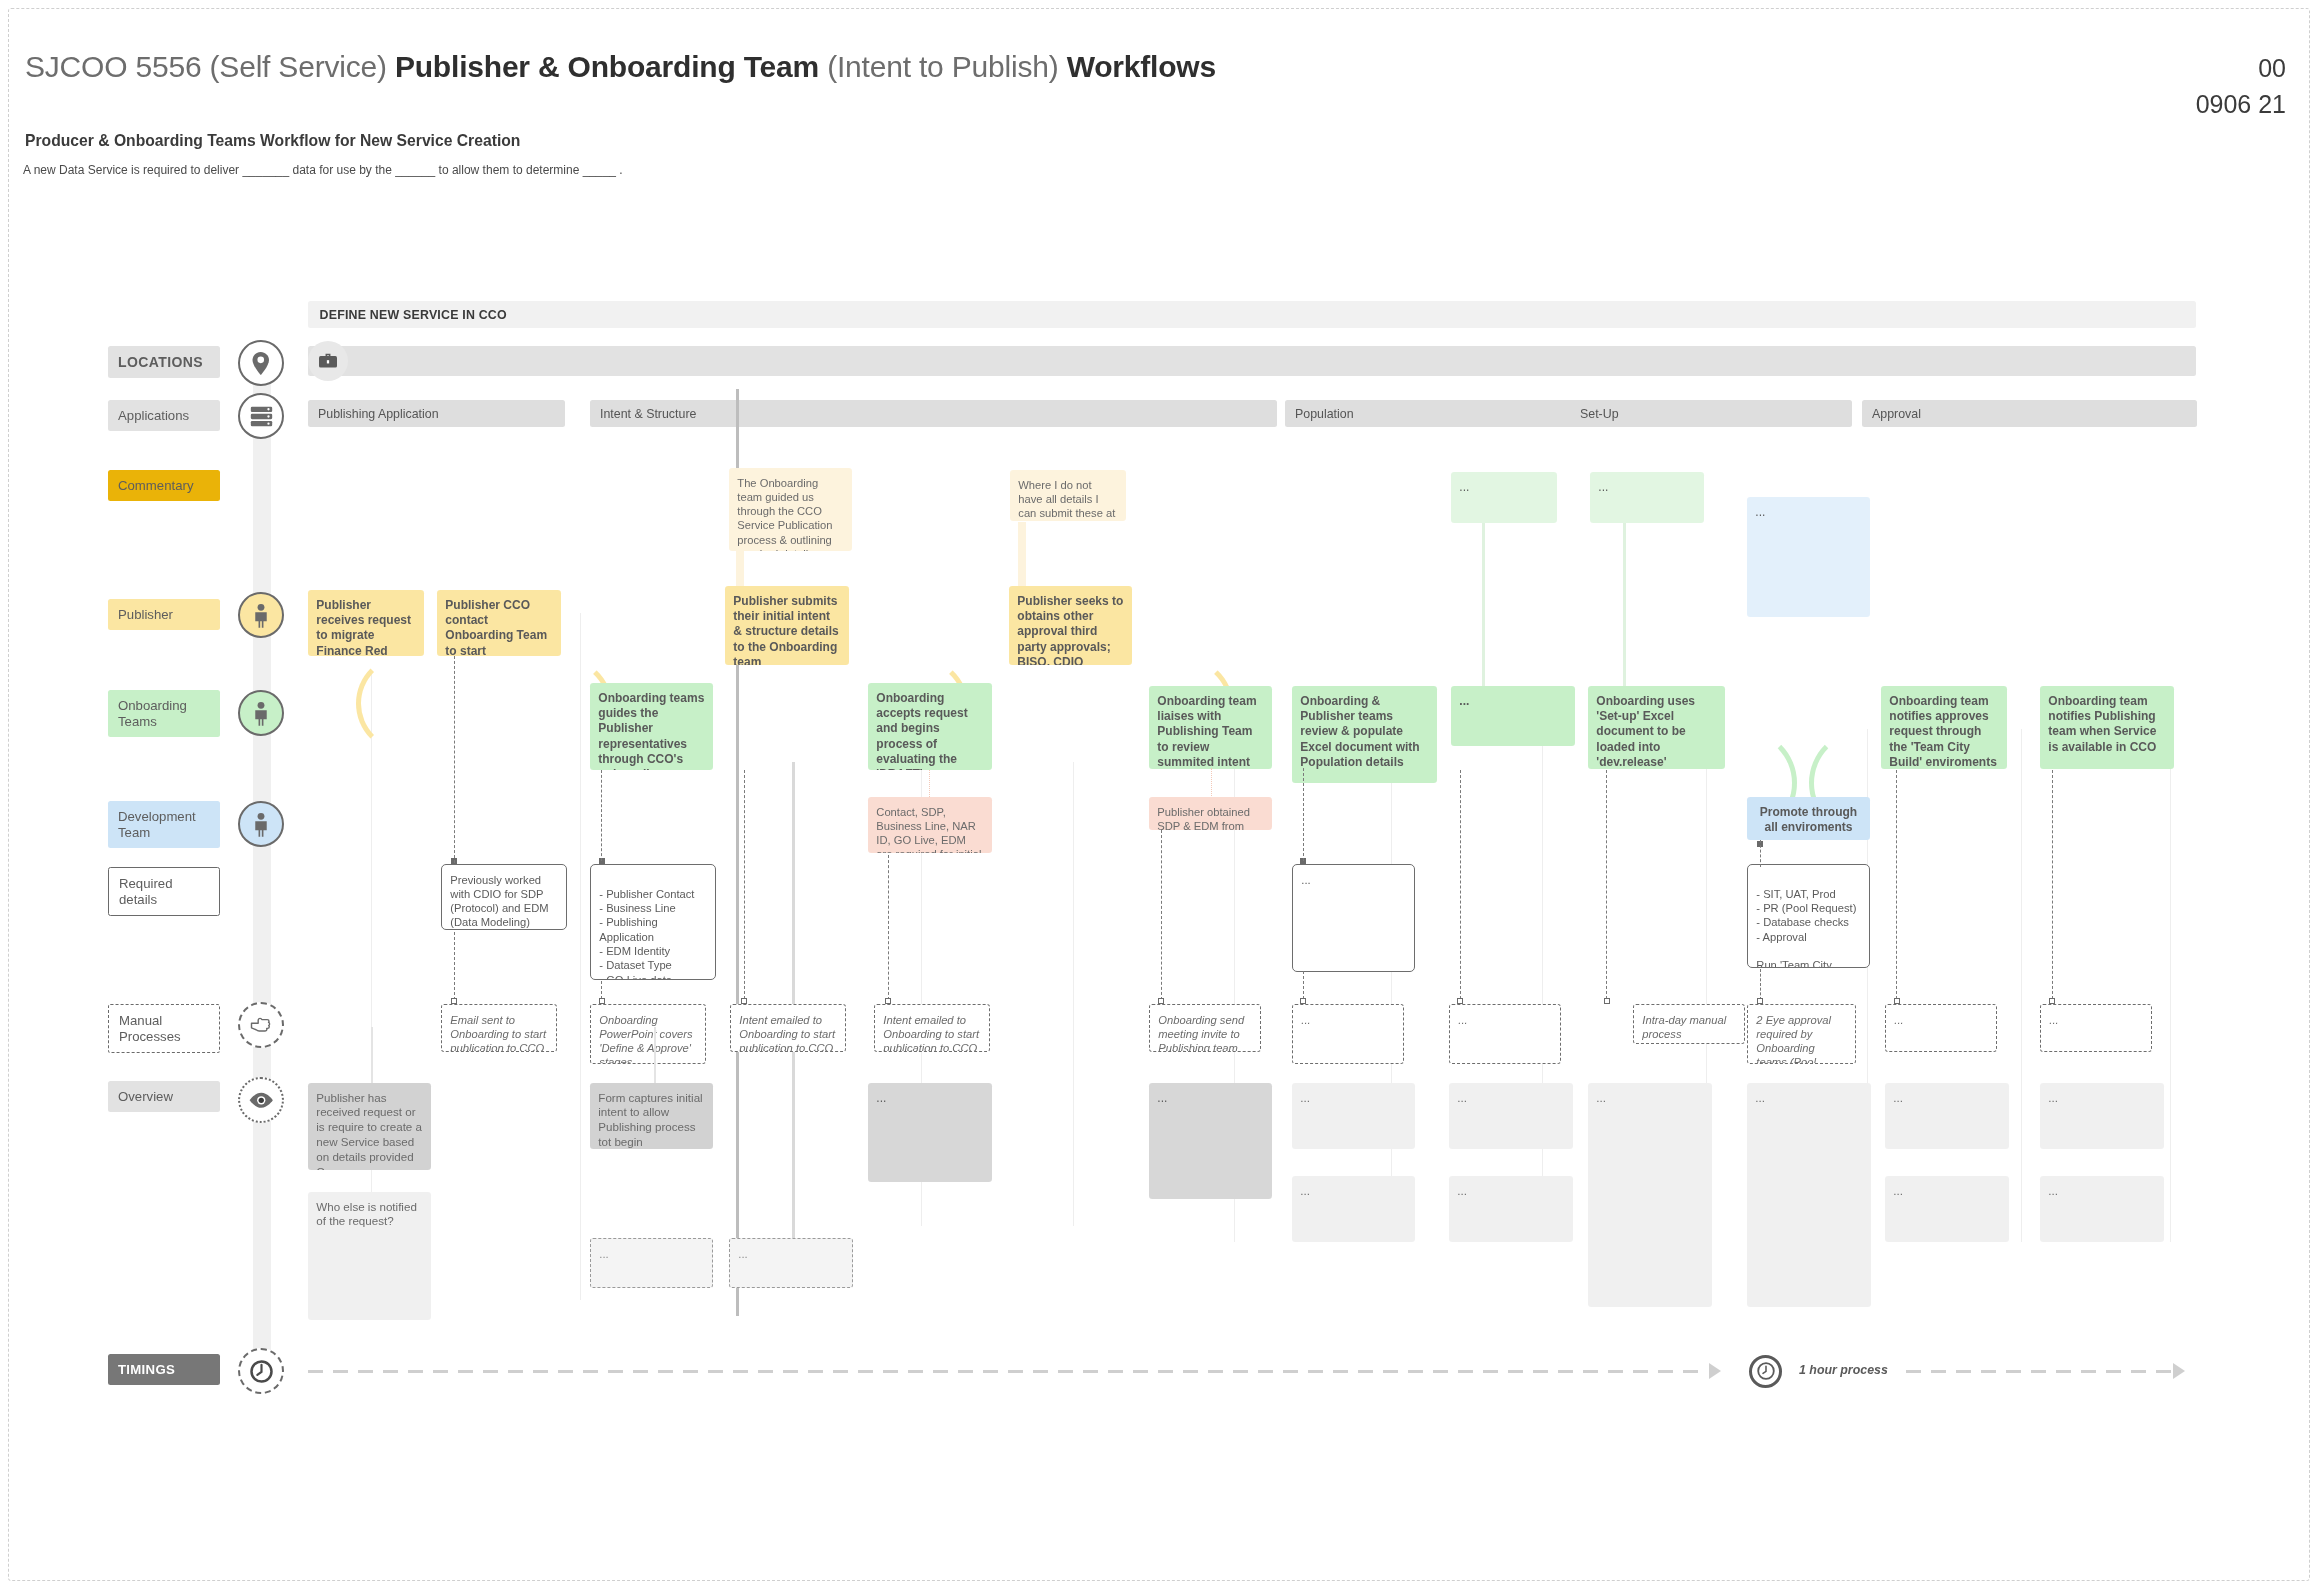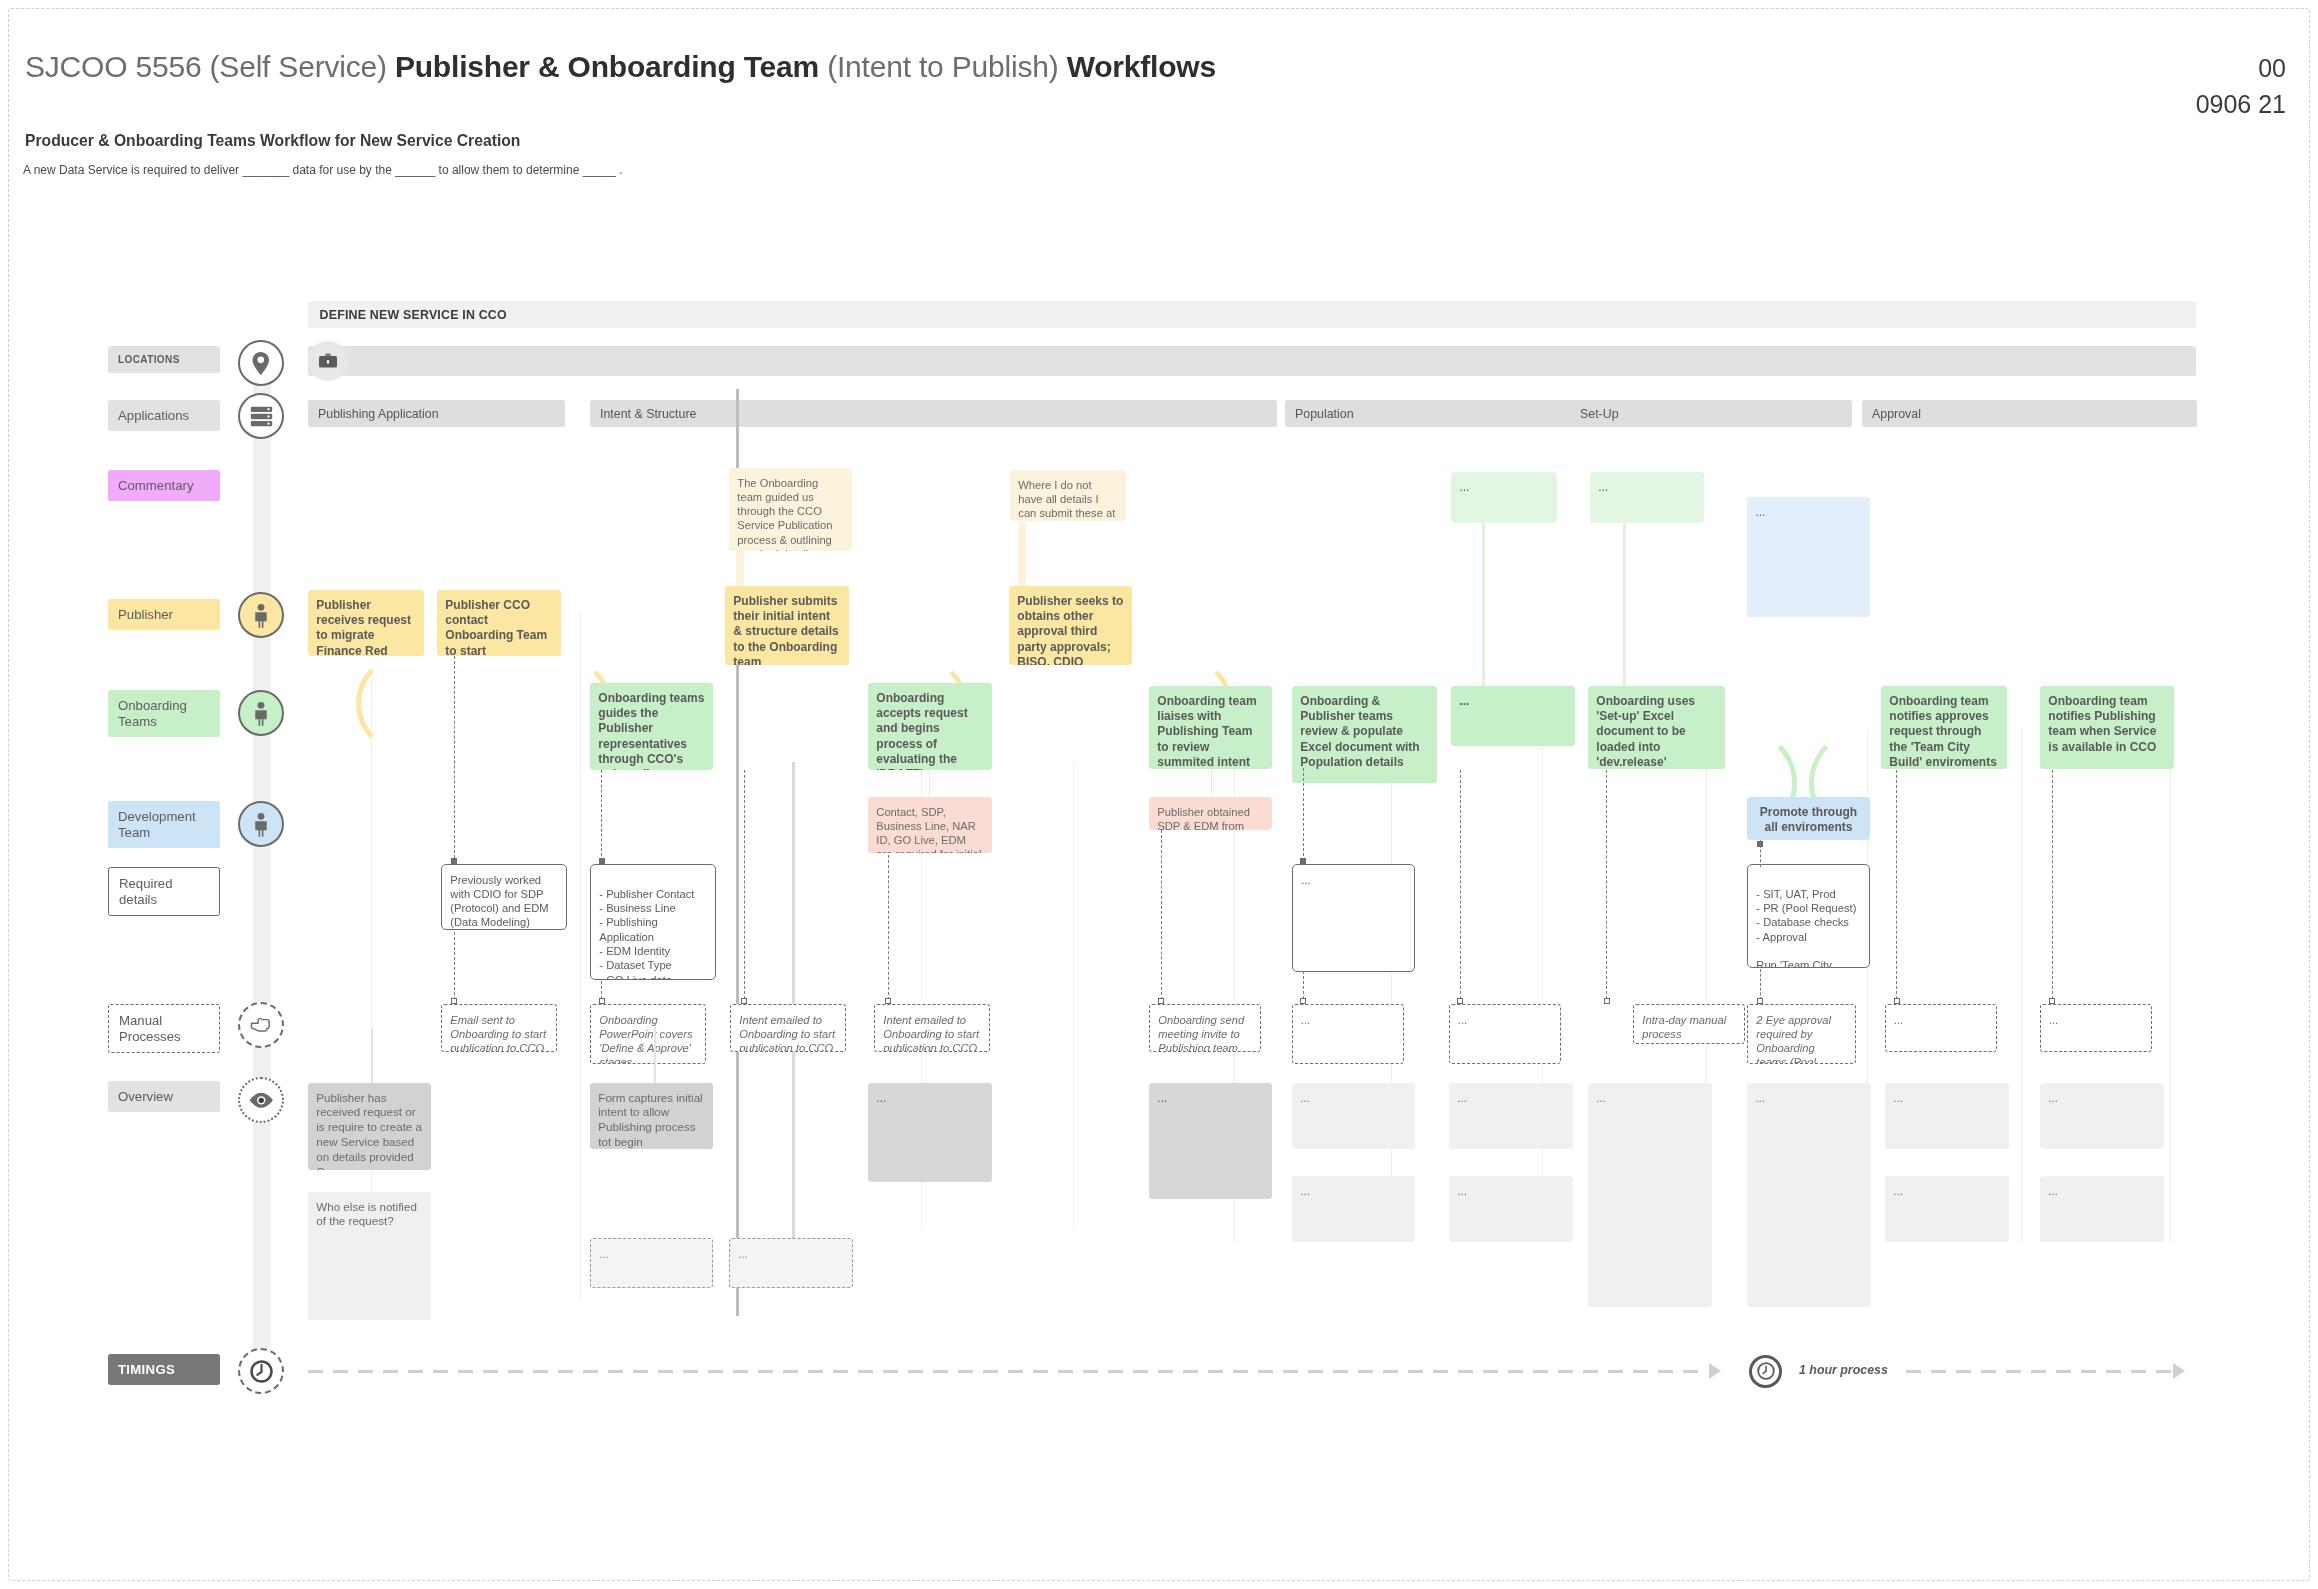--- a/index.html
+++ b/index.html
@@ -48,28 +48,28 @@
     background:#f0f0f0; border-radius:3.3px;
   }
   .lane-label{
     position:absolute; left:108px;
     width:112px; padding:7.5px 10px;
     font-size:13.2px; line-height:1.22;
     border-radius:2.5px;
     color:#5d5d5d;
   }
   .lane-label.grey{ background:#e2e2e2; }
-  .lane-label.lightgrey{ background:#f0abfc; }
+  .lane-label.lightgrey{ background:#eab308; }
   .lane-label.yellow{ background:#fbe6a2; }
   .lane-label.green{ background:#c7f0c8; }
   .lane-label.blue{  background:#cde4f7; }
   .lane-label.outline{ background:#ffffff; border:0.8px solid #6a6a6a; }
   .lane-label.dashed{ background:#ffffff; border:0.8px dashed #6a6a6a; }
   .lane-label.dark{ background:#777777; color:#ffffff; font-weight:700; letter-spacing:0.3px; }
-  .lane-label.caps{ font-weight:700; letter-spacing:0.4px; font-size:10px; }
+  .lane-label.caps{ font-weight:700; letter-spacing:0.4px; font-size:14px; }
 
   .lane-icon{
     position:absolute; left:238px;
     width:46px; height:46px; border-radius:50%;
     background:#ffffff; border:2.5px solid #6a6a6a;
     display:flex; align-items:center; justify-content:center;
   }
   .lane-icon.yellow{ background:#fbe6a2; }
   .lane-icon.green{ background:#c7f0c8; }
   .lane-icon.blue{ background:#cde4f7; }

